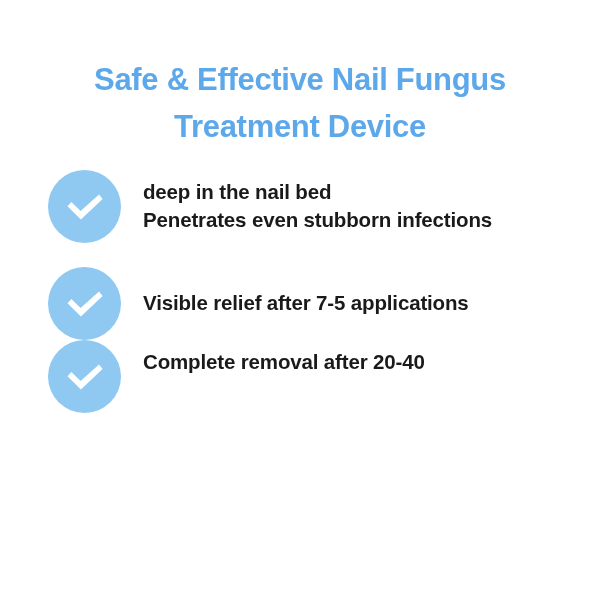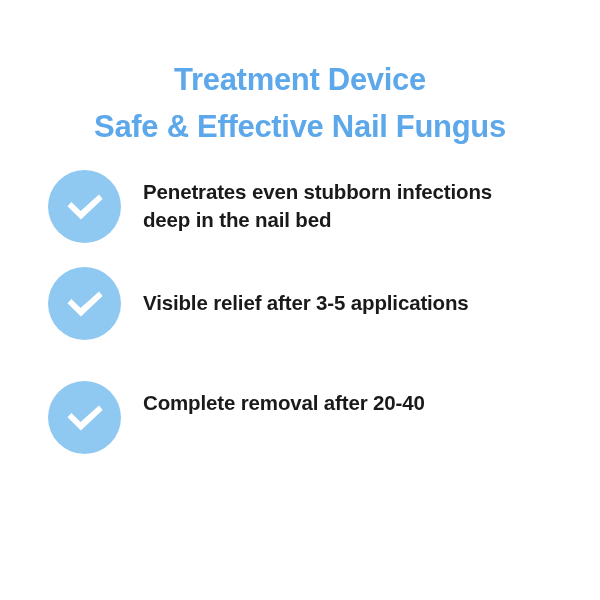--- a/index.html
+++ b/index.html
@@ -61,21 +61,21 @@
     position: absolute;
     left: 48px;
     width: 500px;
     height: 74px;
     display: flex;
     align-items: flex-start;
   }
 
   .feature-row.r0 { top: 170px; }
   .feature-row.r1 { top: 267px; }
-  .feature-row.r2 { top: 381px; }
+  .feature-row.r2 { top: 340px; }
   .feature-row.r3 { top: 456px; }
 
   
   .check-badge {
     flex: 0 0 auto;
     width: 73px;
     height: 73px;
     border-radius: 50%;
     background: #8fc9f2;
     display: flex;
@@ -110,46 +110,46 @@
     display: block;
     white-space: nowrap;
   }
 </style>
 </head>
 <body>
 
 <div class="canvas">
 
   <h1 class="headline">
+    <span class="hl-line">Safe &amp; Effective Nail Fungus</span>
     <span class="hl-line">Treatment Device</span>
-    <span class="hl-line">Safe &amp; Effective Nail Fungus</span>
   </h1>
 
   <ul class="feature-list">
 
     <li class="feature-row r0 two-line">
       <span class="check-badge">
         <svg viewBox="0 0 48 48" aria-hidden="true">
           <path d="M6.5 23.2 L10.4 19.0 L19.6 28.0 L38.0 11.6 L41.6 15.9 L19.9 36.4 Z" fill="#ffffff"></path>
         </svg>
       </span>
       <span class="feature-text">
+        <span class="tl">deep in the nail bed</span>
         <span class="tl">Penetrates even stubborn infections</span>
-        <span class="tl">deep in the nail bed</span>
       </span>
     </li>
 
     <li class="feature-row r1 one-line">
       <span class="check-badge">
         <svg viewBox="0 0 48 48" aria-hidden="true">
           <path d="M6.5 23.2 L10.4 19.0 L19.6 28.0 L38.0 11.6 L41.6 15.9 L19.9 36.4 Z" fill="#ffffff"></path>
         </svg>
       </span>
       <span class="feature-text">
-        <span class="tl">Visible relief after 3-5 applications</span>
+        <span class="tl">Visible relief after 7-5 applications</span>
       </span>
     </li>
 
     <li class="feature-row r2 two-line">
       <span class="check-badge">
         <svg viewBox="0 0 48 48" aria-hidden="true">
           <path d="M6.5 23.2 L10.4 19.0 L19.6 28.0 L38.0 11.6 L41.6 15.9 L19.9 36.4 Z" fill="#ffffff"></path>
         </svg>
       </span>
       <span class="feature-text">

